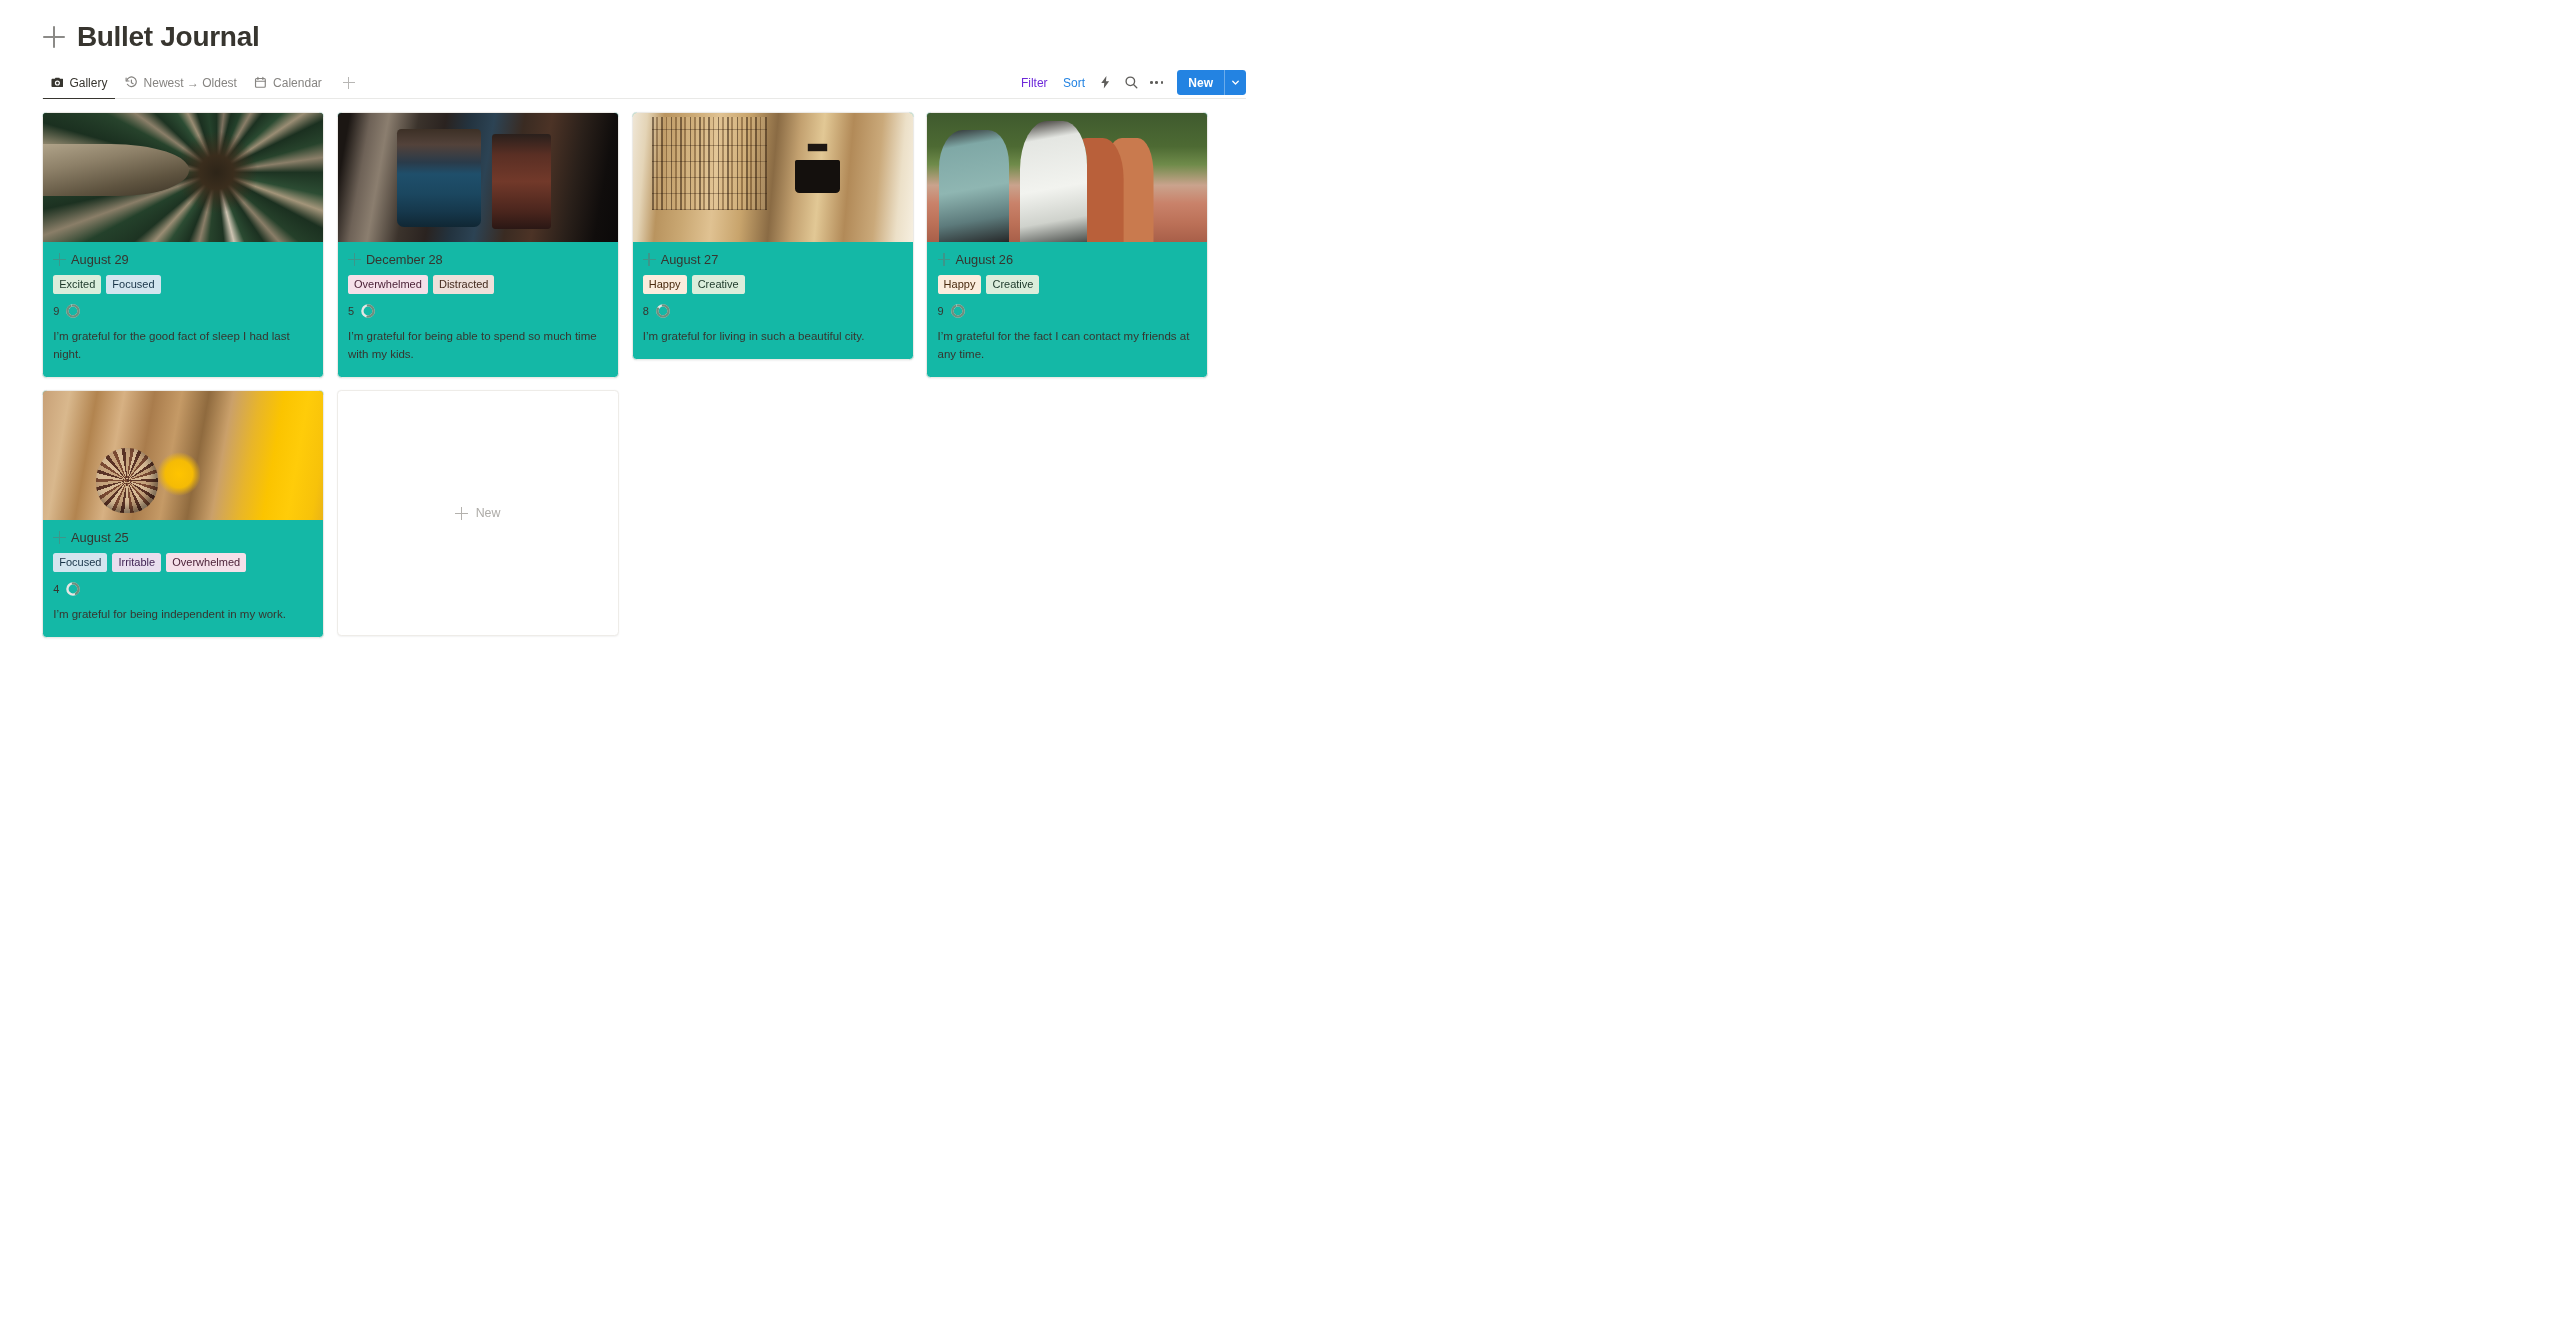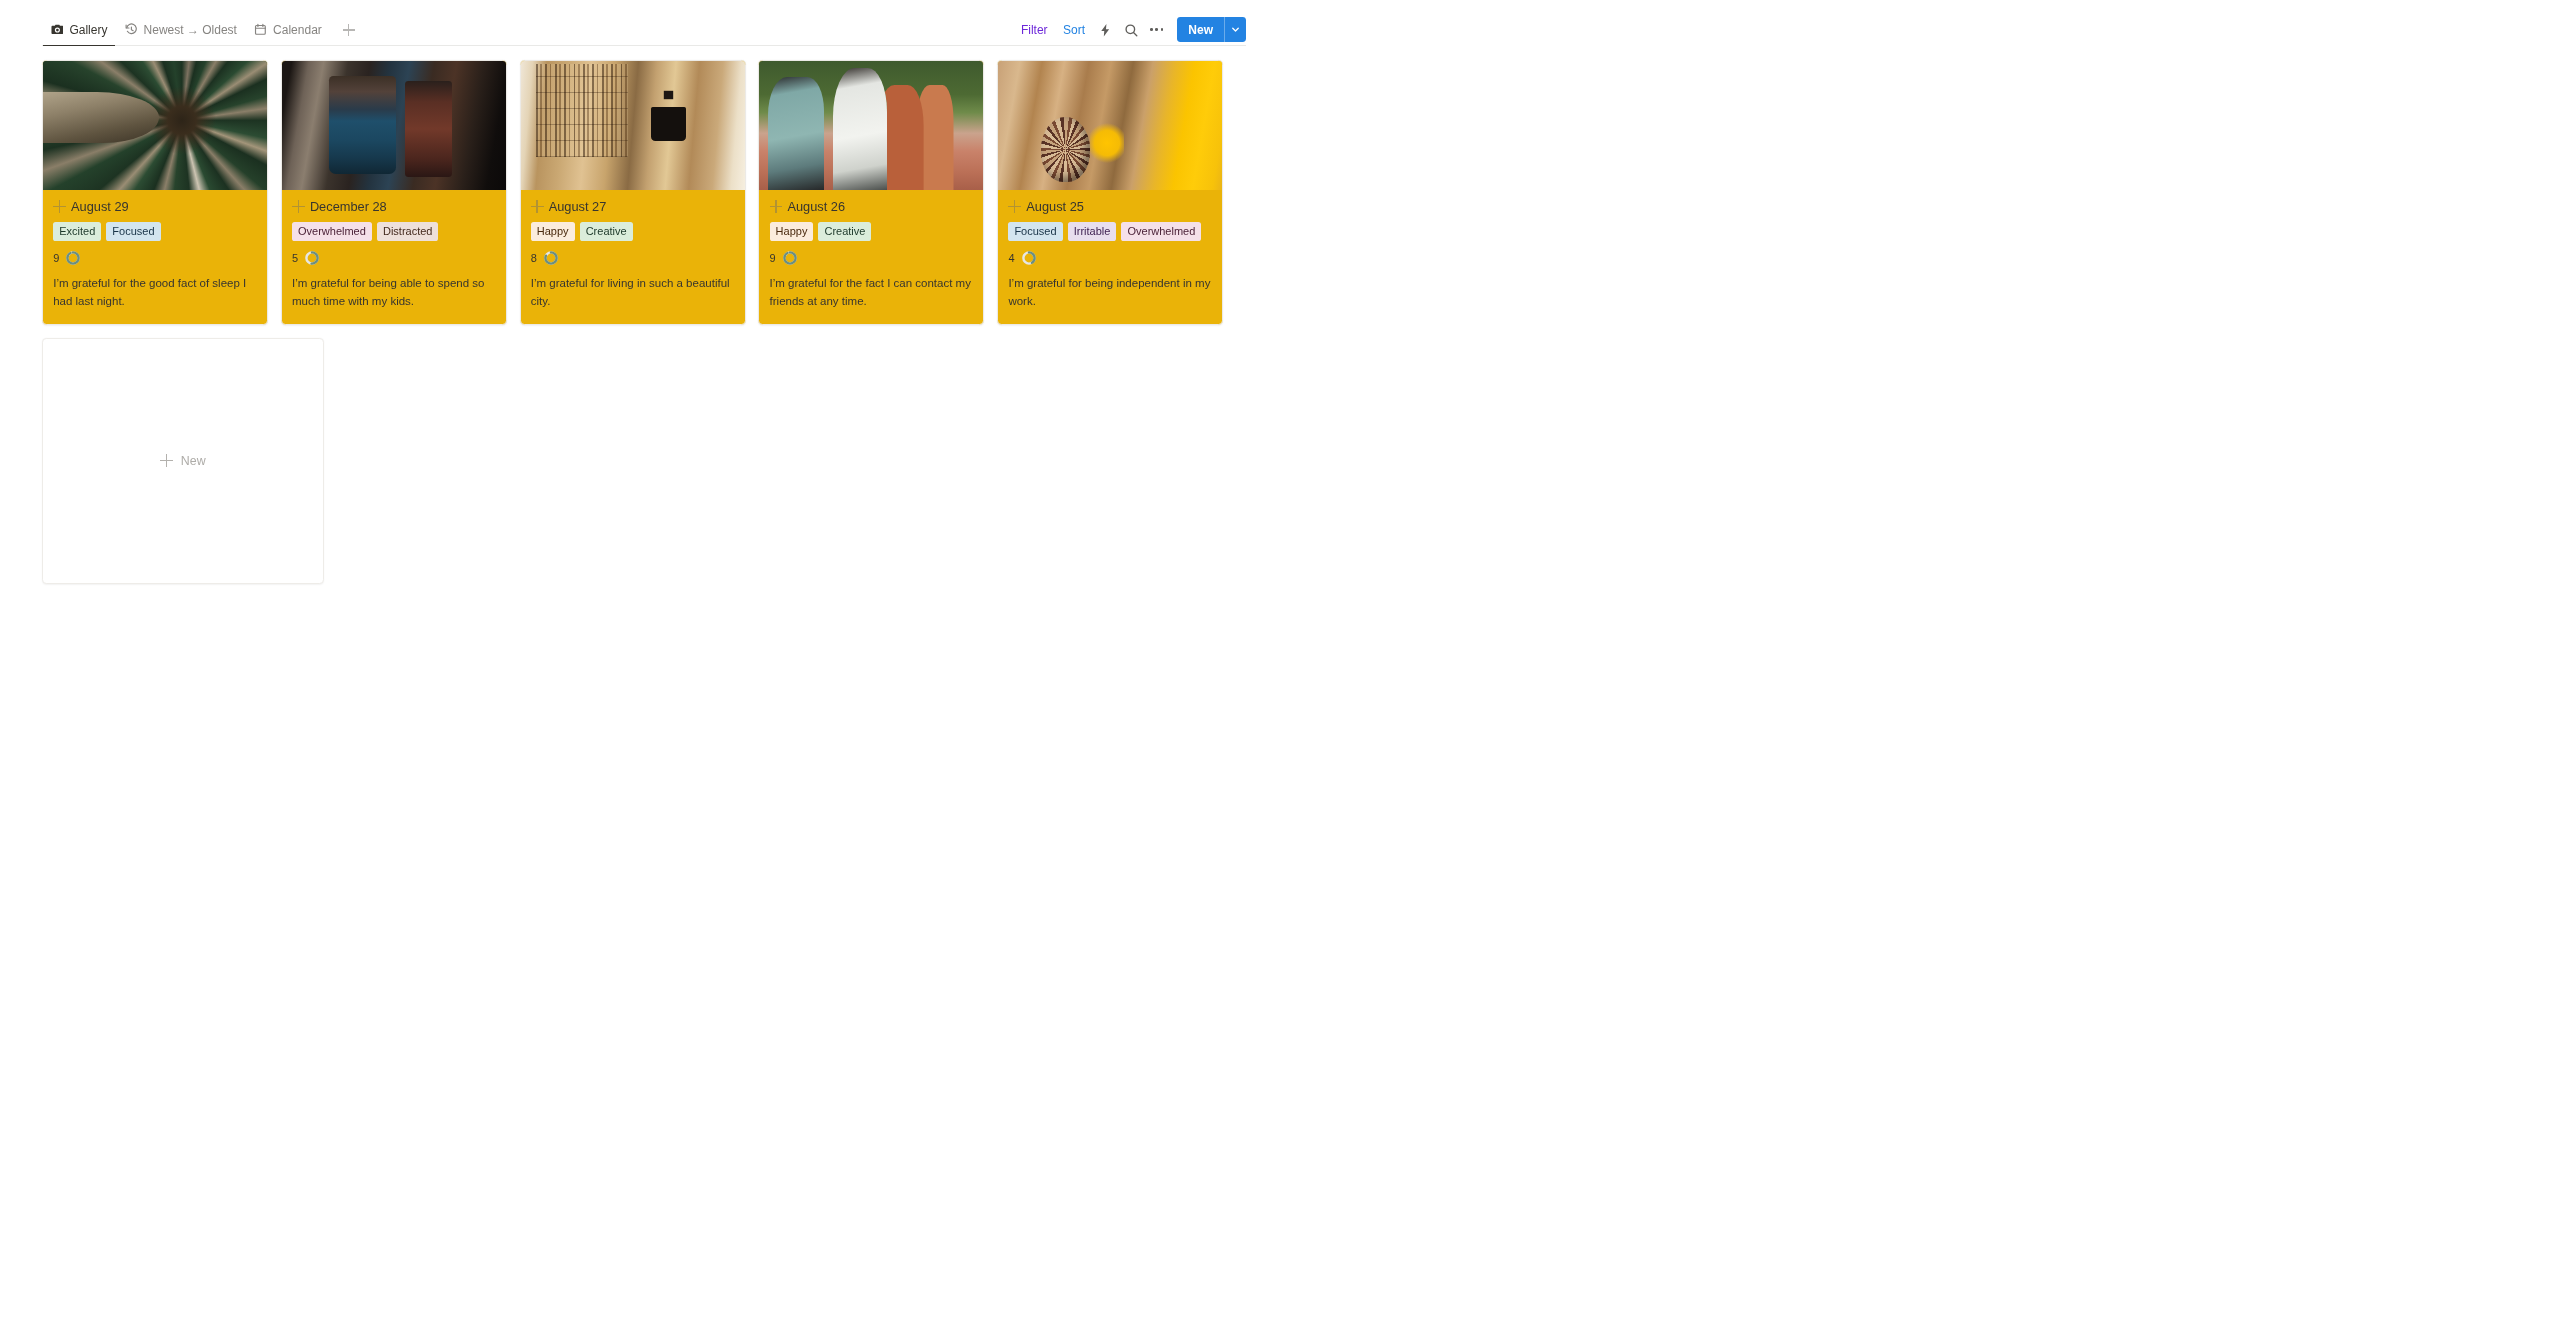--- a/index.html
+++ b/index.html
@@ -157,24 +157,24 @@
   
   .gallery {
     margin-top: 13.6px;
     display: flex;
     flex-wrap: wrap;
     gap: 12.8px;
     align-items: flex-start;
   }
 
   .card {
-    width: 226px;
+    width: 282px;
     border: 0.9px solid #eceae6;
     border-radius: 4.3px;
-    background: #eab308;
+    background: #14b8a6;
     box-shadow: 0 0.9px 1.7px rgba(15,15,15,.06);
     overflow: hidden;
     cursor: pointer;
   }
 
   .card-img {
     width: 100%;
     height: 129px;
     position: relative;
     overflow: hidden;
@@ -374,20 +374,24 @@
     left: 41%; top: 47%;
     width: 15%; height: 34%;
     background: radial-gradient(circle, #ffc400 0%, #f5bb05 45%, rgba(245,187,5,0) 72%);
   }
 </style>
 </head>
 <body>
 
 <div class="page">
 
+  <div class="title-row">
+    <div class="title-plus"></div>
+    <div class="page-title">Bullet Journal</div>
+  </div>
 
   <div class="tabbar">
     <div class="tabs-left">
 
       <div class="tab active">
         <span>
           <svg width="12.8" height="12.8" viewBox="0 0 16 16" fill="currentColor">
             <path d="M5.6 2.2h4.8l.8 1.3H14c.8 0 1.4.6 1.4 1.4v7.5c0 .8-.6 1.4-1.4 1.4H2c-.8 0-1.4-.6-1.4-1.4V4.9c0-.8.6-1.4 1.4-1.4h2.8l.8-1.3zM8 5.6a3.2 3.2 0 100 6.4 3.2 3.2 0 000-6.4zm0 1.5a1.7 1.7 0 110 3.4 1.7 1.7 0 010-3.4z"></path>
           </svg>
         </span>

